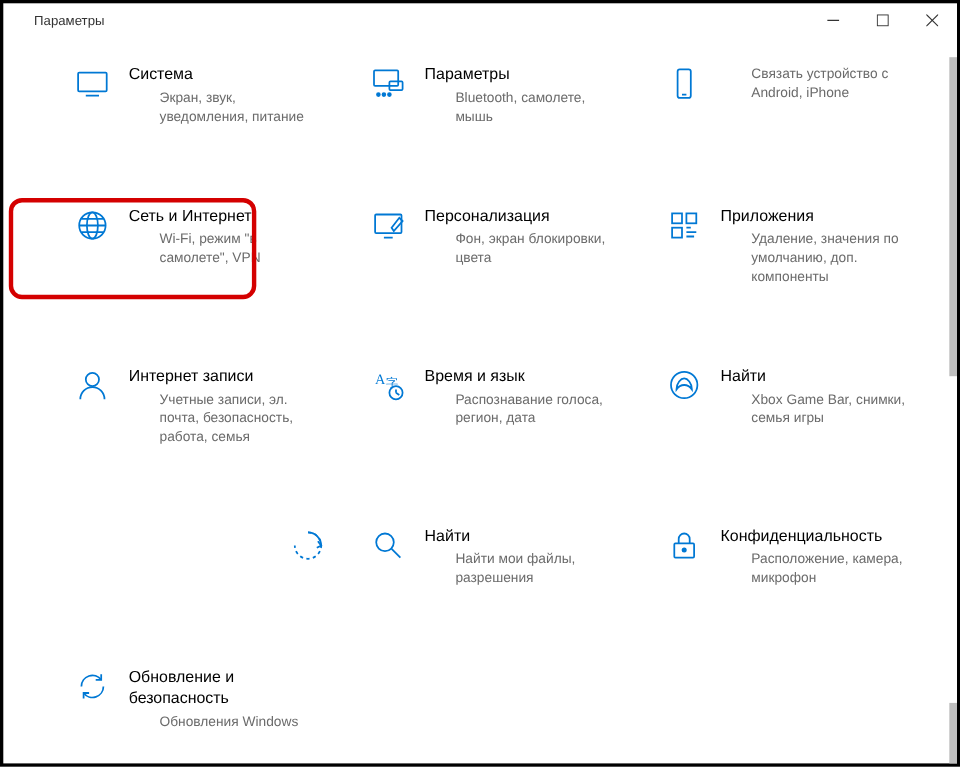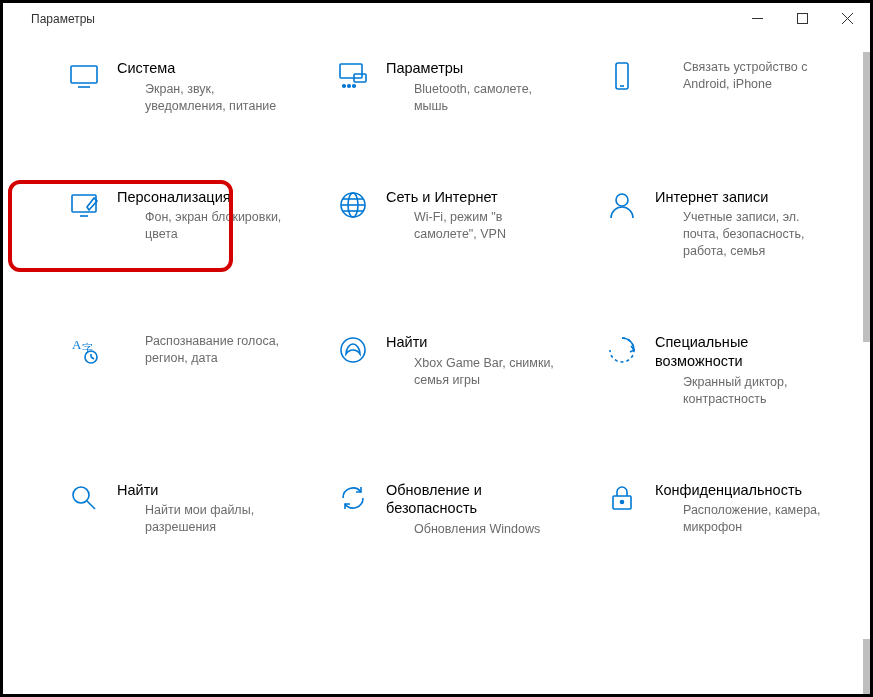--- a/index.html
+++ b/index.html
@@ -155,47 +155,63 @@
           </svg>
       </div>
       <div class="tile-text">
         <div class="tile-desc">Связать устройство с Android, iPhone</div>
       </div>
     </div>
 
     <div class="tile">
       <div class="tile-icon">
         <svg viewBox="0 0 32 32">
-            <rect x="4" y="6" width="24" height="17" rx="1"></rect>
-            <path d="M19 18 l7 -9 l3 3 l-8 9 z"></path>
-            <line x1="12" y1="27" x2="20" y2="27"></line>
-          </svg>
-      </div>
-      <div class="tile-text">
-        <div class="tile-title">Персонализация</div>
-        <div class="tile-desc">Фон, экран блокировки, цвета</div>
-      </div>
-    </div>
-
-    <div class="tile">
-      <div class="tile-icon">
-        <svg viewBox="0 0 32 32">
             <circle cx="16" cy="16" r="12"></circle>
             <ellipse cx="16" cy="16" rx="5" ry="12"></ellipse>
             <line x1="4" y1="16" x2="28" y2="16"></line>
             <line x1="6" y1="10" x2="26" y2="10"></line>
             <line x1="6" y1="22" x2="26" y2="22"></line>
           </svg>
       </div>
       <div class="tile-text">
         <div class="tile-title">Сеть и Интернет</div>
         <div class="tile-desc">Wi-Fi, режим "в самолете", VPN</div>
       </div>
     </div>
 
+    <div class="tile">
+      <div class="tile-icon">
+        <svg viewBox="0 0 32 32">
+            <rect x="4" y="6" width="24" height="17" rx="1"></rect>
+            <path d="M19 18 l7 -9 l3 3 l-8 9 z"></path>
+            <line x1="12" y1="27" x2="20" y2="27"></line>
+          </svg>
+      </div>
+      <div class="tile-text">
+        <div class="tile-title">Персонализация</div>
+        <div class="tile-desc">Фон, экран блокировки, цвета</div>
+      </div>
+    </div>
+
+    <div class="tile">
+      <div class="tile-icon">
+        <svg viewBox="0 0 32 32">
+            <rect x="5" y="5" width="9" height="9"></rect>
+            <rect x="18" y="5" width="9" height="9"></rect>
+            <rect x="5" y="18" width="9" height="9"></rect>
+            <line x1="18" y1="18" x2="22" y2="18"></line>
+            <line x1="18" y1="22" x2="27" y2="22"></line>
+            <line x1="18" y1="26" x2="25" y2="26"></line>
+          </svg>
+      </div>
+      <div class="tile-text">
+        <div class="tile-title">Приложения</div>
+        <div class="tile-desc">Удаление, значения по умолчанию, доп. компоненты</div>
+      </div>
+    </div>
 
     <div class="tile">
       <div class="tile-icon">
         <svg viewBox="0 0 32 32">
             <circle cx="16" cy="11" r="6"></circle>
             <path d="M5 29 a11 11 0 0 1 22 0"></path>
           </svg>
       </div>
       <div class="tile-text">
         <div class="tile-title">Интернет записи</div>
@@ -207,20 +223,21 @@
       <div class="tile-icon">
         <svg viewBox="0 0 32 32">
             <text x="4" y="15" font-size="13" fill="#0078d4" stroke="none" font-family="Segoe UI">A</text>
             <text x="14" y="18" font-size="11" fill="#0078d4" stroke="none" font-family="Segoe UI">字</text>
             <circle cx="23" cy="23" r="6"></circle>
             <line x1="23" y1="20" x2="23" y2="23"></line>
             <line x1="23" y1="23" x2="26" y2="25"></line>
           </svg>
       </div>
       <div class="tile-text">
+        <div class="tile-title">Время и язык</div>
         <div class="tile-desc">Распознавание голоса, регион, дата</div>
       </div>
     </div>
 
     <div class="tile">
       <div class="tile-icon">
         <svg viewBox="0 0 32 32">
             <circle cx="16" cy="16" r="12"></circle>
             <path d="M9 20 C9 14 13 10 16 10 C19 10 23 14 23 20 C21 17 18 16 16 16 C14 16 11 17 9 20 Z"></path>
           </svg>
@@ -232,68 +249,64 @@
     </div>
 
     <div class="tile">
       <div class="tile-icon">
         <svg viewBox="0 0 32 32">
             <path d="M16 4 A12 12 0 1 1 4 16" stroke-dasharray="3 3"></path>
             <path d="M16 4 A12 12 0 0 1 28 16"></path>
             <polyline points="25,12 28,16 24,18"></polyline>
           </svg>
       </div>
-      <div class="tile-text">
-        <div class="tile-title">Специальные возможности</div>
-        <div class="tile-desc">Экранный диктор, контрастность</div>
-      </div>
     </div>
 
     <div class="tile">
       <div class="tile-icon">
         <svg viewBox="0 0 32 32">
             <circle cx="13" cy="13" r="8"></circle>
             <line x1="19" y1="19" x2="27" y2="27"></line>
           </svg>
       </div>
       <div class="tile-text">
         <div class="tile-title">Найти</div>
         <div class="tile-desc">Найти мои файлы, разрешения</div>
+      </div>
+    </div>
+
+    <div class="tile">
+      <div class="tile-icon">
+        <svg viewBox="0 0 32 32">
+            <rect x="7" y="14" width="18" height="13" rx="1"></rect>
+            <path d="M11 14 v-4 a5 5 0 0 1 10 0 v4"></path>
+            <circle cx="16" cy="20" r="1.5" fill="#0078d4"></circle>
+          </svg>
+      </div>
+      <div class="tile-text">
+        <div class="tile-title">Конфиденциальность</div>
+        <div class="tile-desc">Расположение, камера, микрофон</div>
       </div>
     </div>
 
     <div class="tile">
       <div class="tile-icon">
         <svg viewBox="0 0 32 32">
             <path d="M6 16 A10 10 0 0 1 24 10"></path>
             <polyline points="24,5 24,10 19,10"></polyline>
             <path d="M26 16 A10 10 0 0 1 8 22"></path>
             <polyline points="8,27 8,22 13,22"></polyline>
           </svg>
       </div>
       <div class="tile-text">
         <div class="tile-title">Обновление и безопасность</div>
         <div class="tile-desc">Обновления Windows</div>
       </div>
     </div>
 
-    <div class="tile">
-      <div class="tile-icon">
-        <svg viewBox="0 0 32 32">
-            <rect x="7" y="14" width="18" height="13" rx="1"></rect>
-            <path d="M11 14 v-4 a5 5 0 0 1 10 0 v4"></path>
-            <circle cx="16" cy="20" r="1.5" fill="#0078d4"></circle>
-          </svg>
-      </div>
-      <div class="tile-text">
-        <div class="tile-title">Конфиденциальность</div>
-        <div class="tile-desc">Расположение, камера, микрофон</div>
-      </div>
-    </div>
-
   </div>
 
   <div class="highlight" style="left:5px; top:145px; width:225px; height:92px;"></div>
 </div>
 
 <div class="scrollbar-track">
   <div class="scrollbar-thumb" style="top:20px; height:290px;"></div>
   <div class="scrollbar-thumb" style="bottom:0; height:55px;"></div>
 </div>
 

